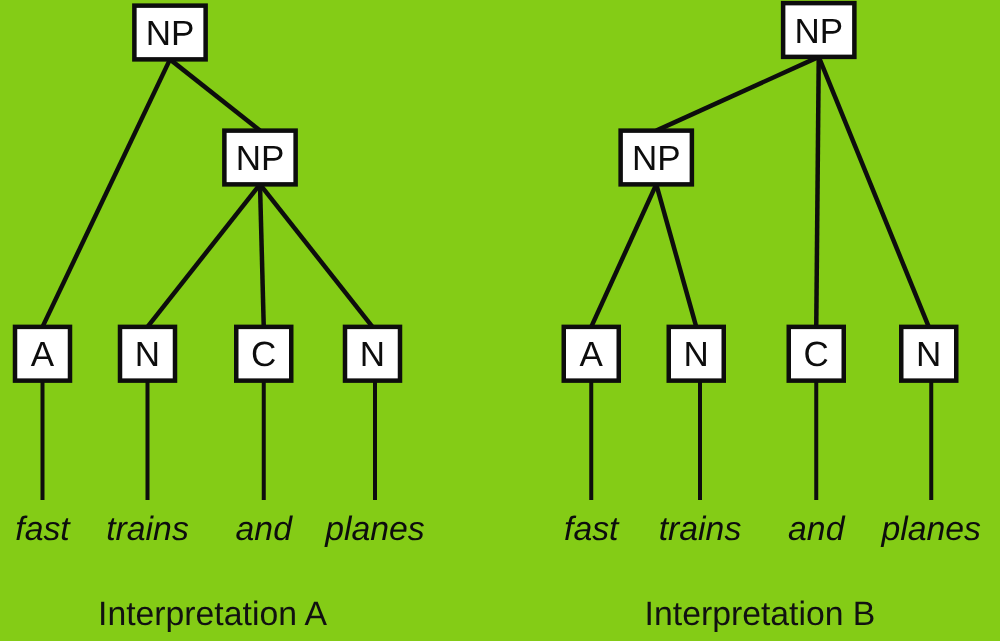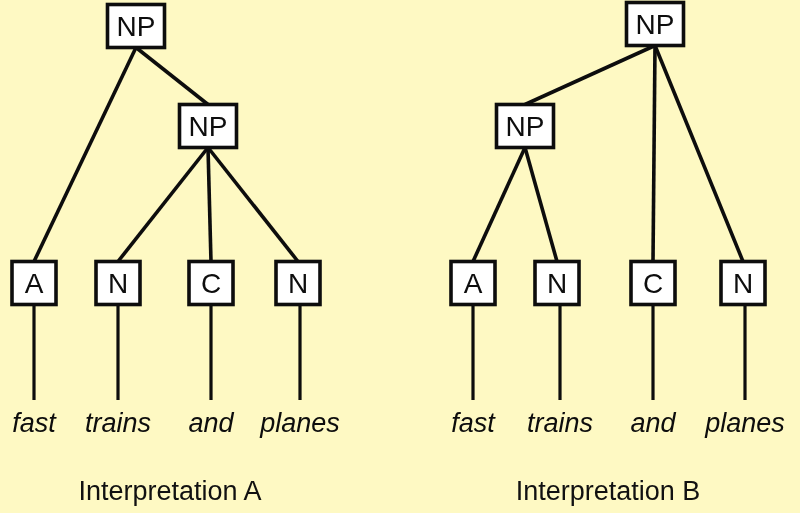--- a/index.html
+++ b/index.html
@@ -10,21 +10,21 @@
   body {
     width: 800px;
     height: 513px;
     overflow: hidden;
     font-family: "Liberation Sans", sans-serif;
   }
   #figure {
     position: relative;
     width: 800px;
     height: 513px;
-    background: #fef9c3;
+    background: #84cc16;
   }
   svg.tree-canvas {
     position: absolute;
     left: 0;
     top: 0;
     width: 800px;
     height: 513px;
   }
   .edge {
     stroke: #0d0d0d;

